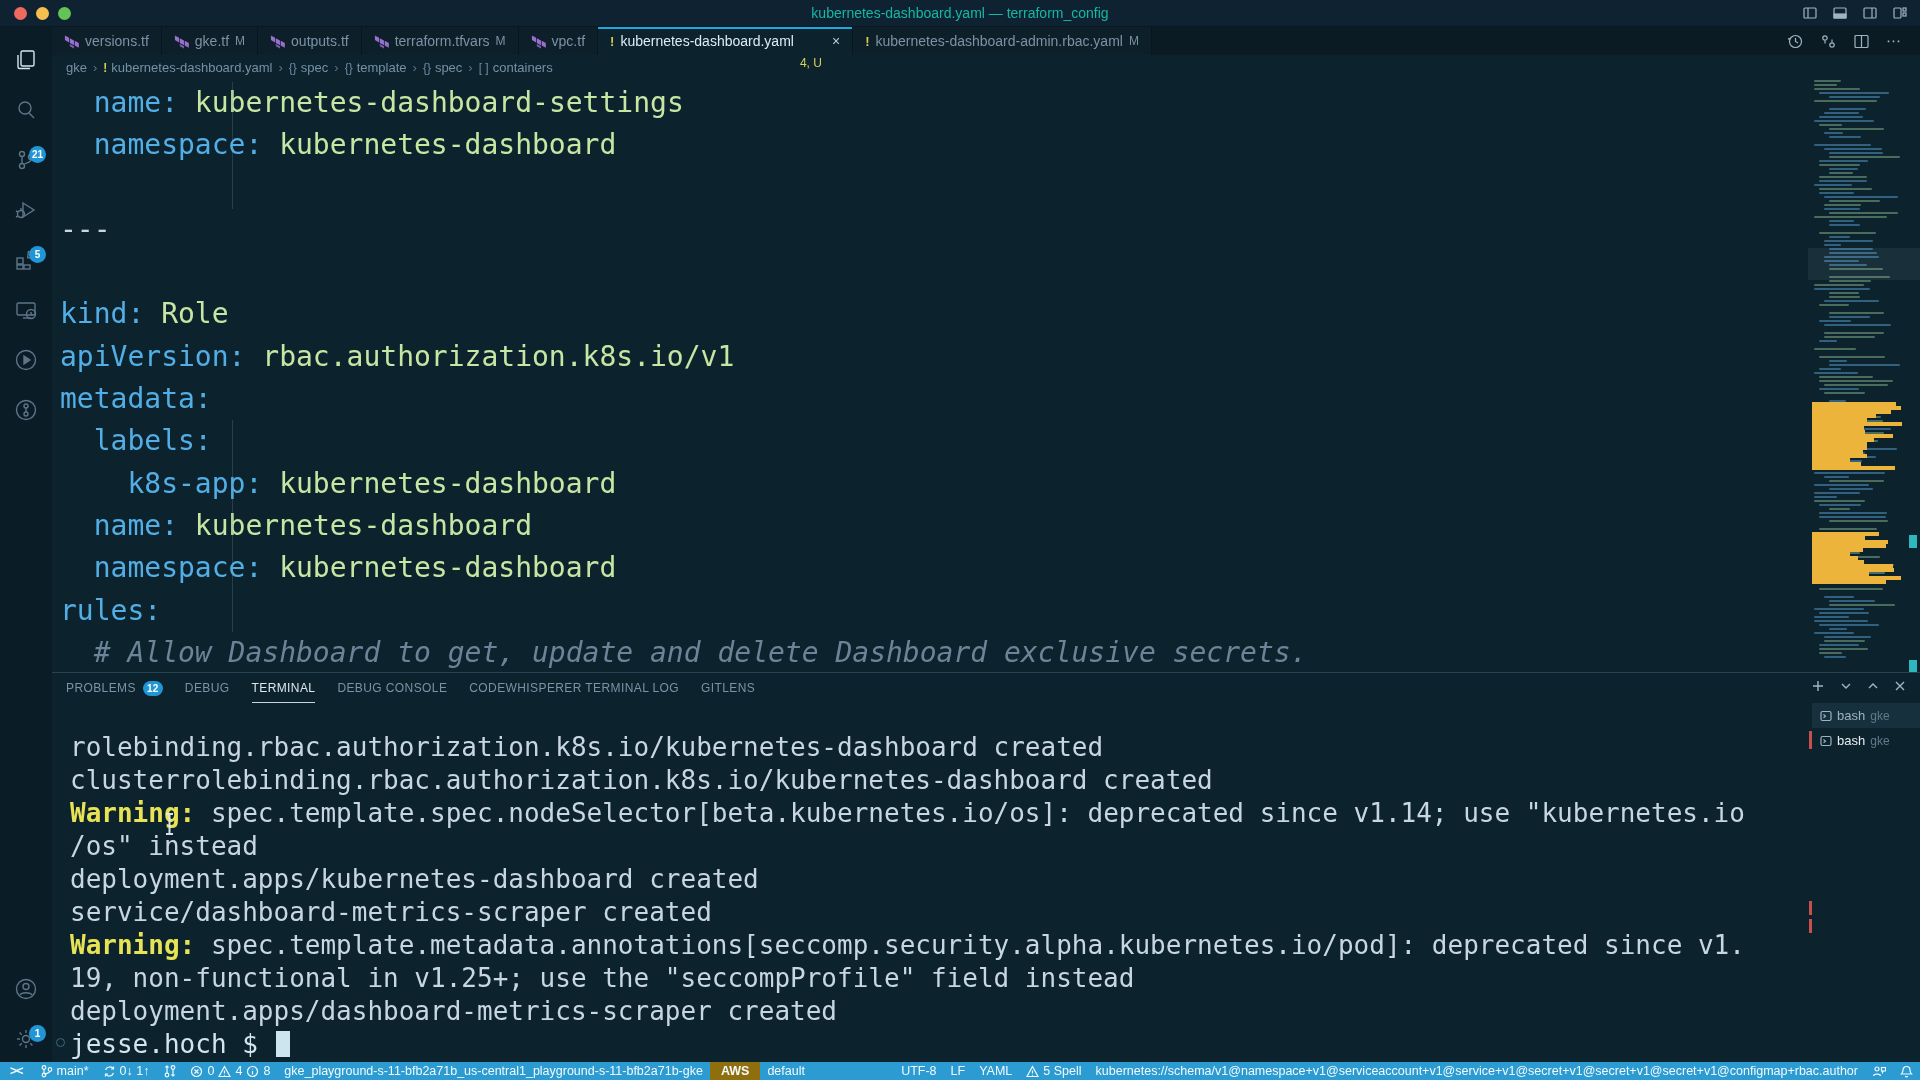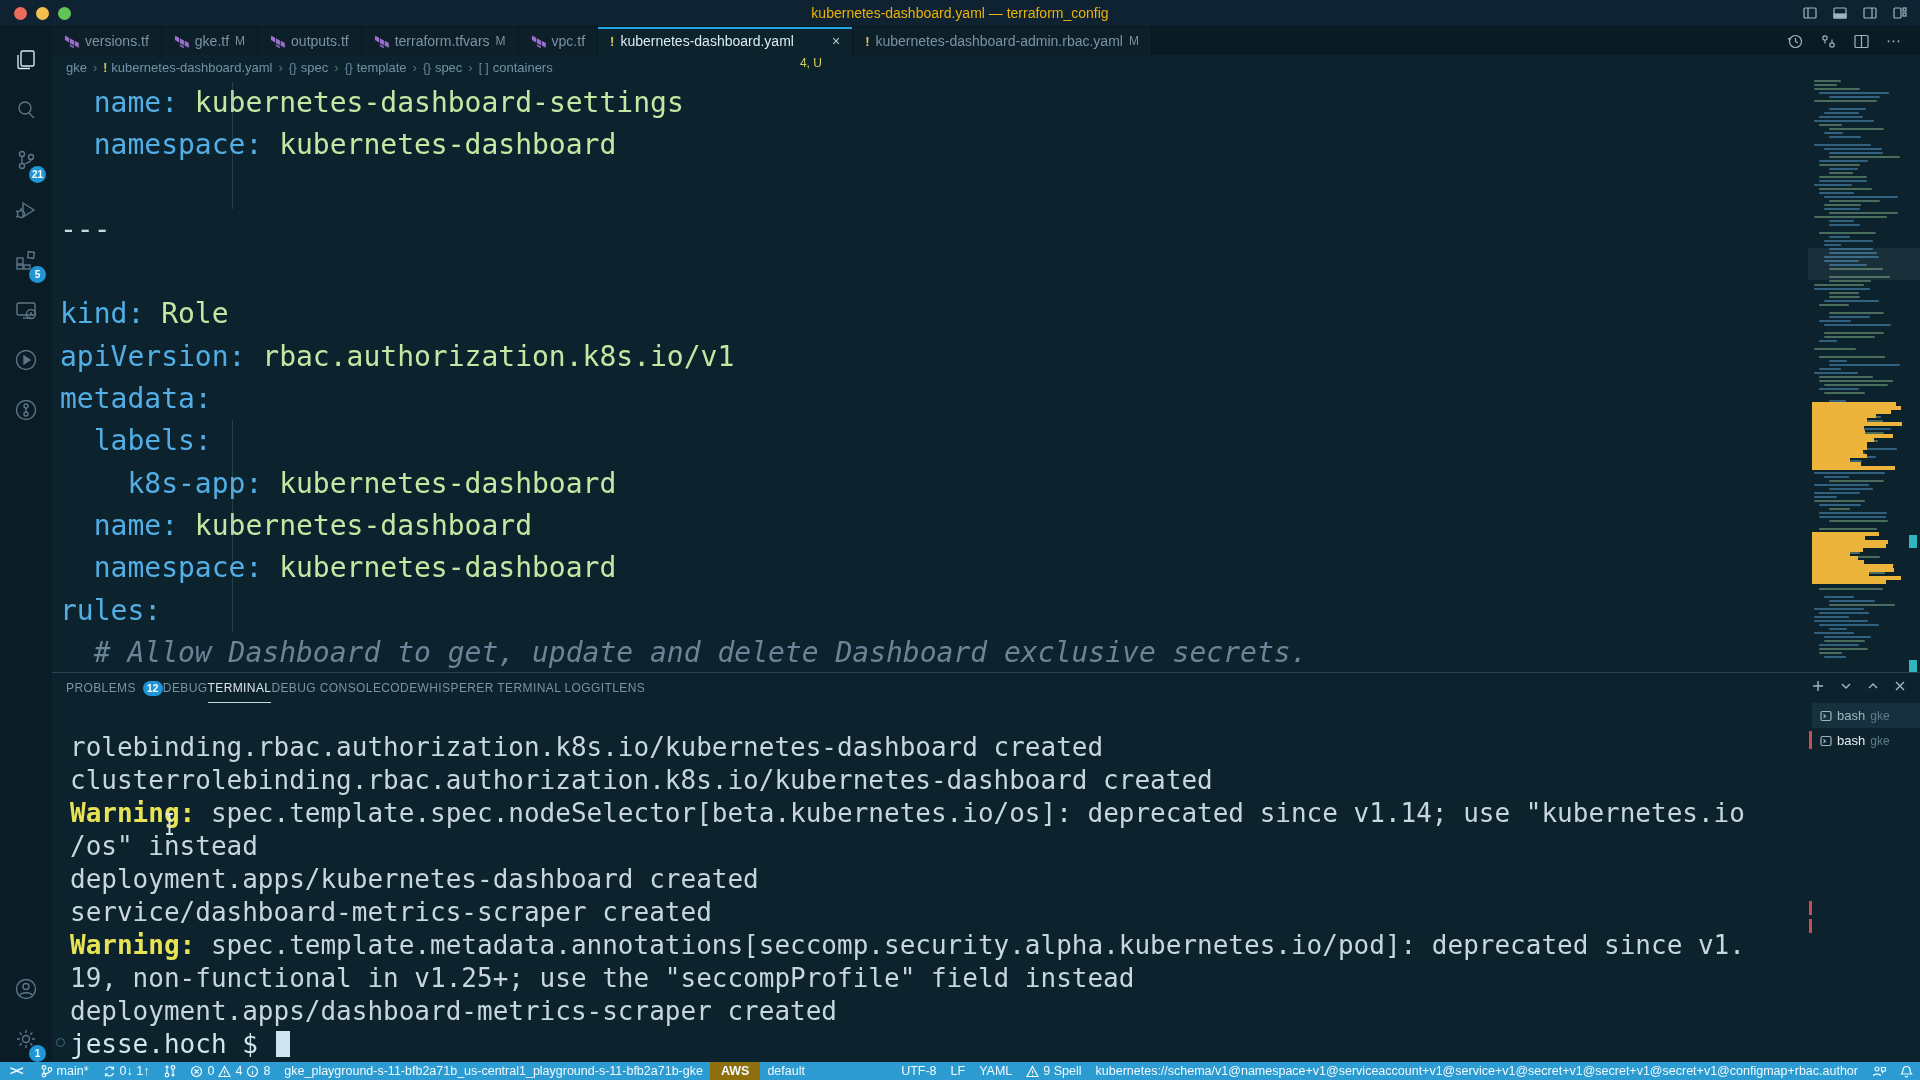--- a/index.html
+++ b/index.html
@@ -2,35 +2,35 @@
 <html><head>
 <meta charset="utf-8">
 <style>
   * { margin:0; padding:0; box-sizing:border-box; }
   html,body { width:1920px; height:1080px; overflow:hidden; }
   body { background:#0c222d; font-family:"Liberation Sans", sans-serif; color:#c8d6e0; }
   svg { display:block; }
 
   
   .titlebar { height:27px; background:#0f2231; display:flex; align-items:center; justify-content:center;
-              position:relative; font-size:14px; color:#eab308; border-bottom:1px solid #091823; }
+              position:relative; font-size:14px; color:#14b8a6; border-bottom:1px solid #091823; }
   .traffic { position:absolute; left:14px; top:7px; display:flex; gap:9px; }
   .tl { width:13px; height:13px; border-radius:50%; }
   .tl.r{ background:#ee6a5f; } .tl.y{ background:#f5bf4f; } .tl.g{ background:#61c454; }
   .titlebar-actions { position:absolute; right:12px; top:5px; display:flex; gap:14px; }
   .titlebar-actions svg { stroke:#9fb4c2; fill:none; stroke-width:1.2; }
 
   
   .main { display:flex; height:1035px; }
   .activitybar { width:52px; background:#0a1c26; display:flex; flex-direction:column; align-items:center;
                  padding-top:10px; gap:4px; }
   .ab-item { width:48px; height:46px; display:flex; align-items:center; justify-content:center; position:relative; }
   .ab-item svg { stroke:#5d7587; fill:none; stroke-width:1.4; }
   .ab-item.active svg { stroke:#d7e5ee; }
-  .ab-badge { position:absolute; right:4px; bottom:0; min-width:17px; height:17px; border-radius:9px;
+  .ab-badge { position:absolute; right:4px; bottom:20px; min-width:17px; height:17px; border-radius:9px;
               background:#2196d6; color:#fff; font-size:10px; display:flex; align-items:center; justify-content:center;
               padding:0 3px; font-weight:bold; }
   .ab-spacer { flex:1; }
 
   .editor-col { flex:1; display:flex; flex-direction:column; min-width:0; }
 
   
   .tabbar { height:28px; background:#0a1b24; display:flex; align-items:stretch; }
   .tab { display:flex; align-items:center; gap:6px; padding:0 12px; font-size:14px; color:#7a93a5;
          background:#0d1f29; border-right:1px solid #081620; position:relative; white-space:nowrap; }
@@ -66,21 +66,21 @@
   .minimap { position:absolute; right:14px; top:0; bottom:0; width:94px; }
   .mm-row { border-radius:1px; }
   .mm-slider { position:absolute; left:-4px; right:-14px; background:rgba(200,220,235,0.07); }
   .mm-hl { position:absolute; left:0; }
   .mm-hl div { height:4px; background:#edb43c; }
   .ruler { position:absolute; right:0; top:0; bottom:0; width:14px; }
   .ruler .mark { position:absolute; left:3px; width:8px; }
 
   
   .panel { height:390px; background:#0c222d; border-top:1px solid #274455; position:relative; display:flex; flex-direction:column; }
-  .panel-header { height:30px; display:flex; align-items:center; padding-left:14px; font-size:12px;
+  .panel-header { height:30px; display:flex; align-items:center; padding-left:14px; gap:22px; font-size:12px;
                   letter-spacing:0.4px; color:#7a93a5;text-align:center; }
   .ptab { display:flex; align-items:center; gap:7px; height:100%; cursor:default; }
   .ptab.active { color:#dce7ee; border-bottom:1px solid #c5d6e0; }
   .pbadge { background:#2196d6; color:#fff; border-radius:9px; min-width:18px; height:15px; font-size:10px;
             display:flex; align-items:center; justify-content:center; padding:0 4px; font-weight:bold; }
   .panel-actions { position:absolute; right:14px; top:6px; display:flex; gap:15px; align-items:center; }
   .panel-actions svg { stroke:#9fb6c3; fill:none; stroke-width:1.4; }
   .panel-body { flex:1; display:flex; min-height:0; }
   .term { flex:1; padding:28px 0 0 18px; font-family:"DejaVu Sans Mono", monospace; font-size:26px;
           line-height:33px; color:#d2e4ee; white-space:pre; overflow:hidden; position:relative; }
@@ -690,21 +690,21 @@
   <div class="sb-right">
     <span class="sb-item">UTF-8</span>
     <span class="sb-item">LF</span>
     <span class="sb-item">YAML</span>
     <span class="sb-item">
       <svg width="13" height="13">
           <path d="M6.5 1.5l5.5 10h-11z"></path>
           <line x1="6.5" y1="5.5" x2="6.5" y2="8.5"></line>
           <line x1="6.5" y1="10" x2="6.5" y2="10.8"></line>
         </svg>
-      <span>9 Spell</span>
+      <span>5 Spell</span>
     </span>
     <span class="sb-item">
         <span>kubernetes://schema/v1@namespace+v1@serviceaccount+v1@service+v1@secret+v1@secret+v1@secret+v1@configmap+rbac.author</span>
       </span>
     <span class="sb-item">
         <svg width="14" height="13">
           <circle cx="5" cy="4" r="2"></circle>
           <path d="M1.5 11c.5-2.5 6.5-2.5 7 0"></path>
           <path d="M9.5 2.5h4v3.5h-2l-1 1.5v-1.5h-1z"></path>
         </svg>

